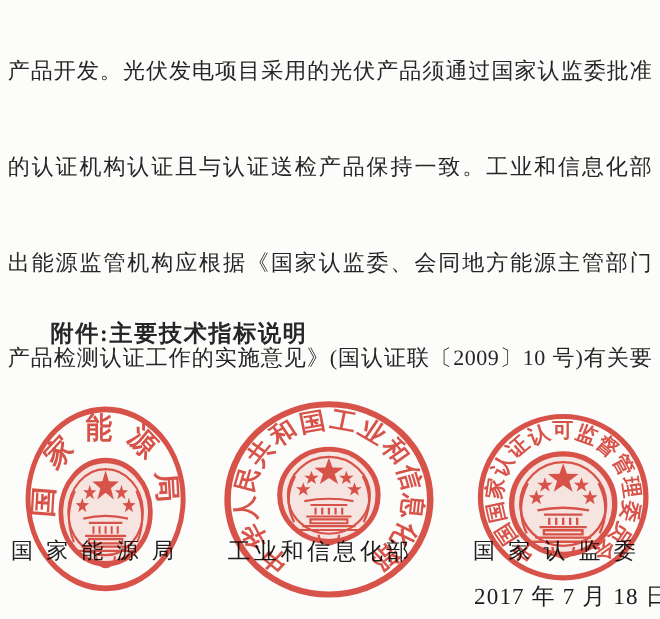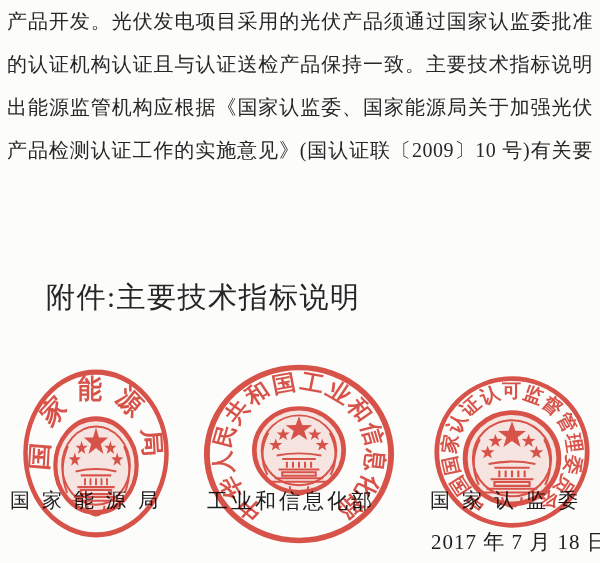--- a/index.html
+++ b/index.html
@@ -10,25 +10,25 @@
     overflow:hidden;
     font-family:"Liberation Serif","DejaVu Serif",serif;
     color:#262626;
   }
   
   #para{
     position:absolute;left:7px;top:0;width:586px;
     font-size:20px;line-height:43px;
     letter-spacing:0.5px;
   }
-  .bline{width:100%;}
+  .bline{width:100%;margin-top:44px;}
   .jline{text-align:justify;text-align-last:justify;}
   #attachment{
-    position:absolute;left:46px;top:278px;
-    font-size:29px;letter-spacing:1.5px;
+    position:absolute;left:46px;top:289px;
+    font-size:21px;letter-spacing:1.5px;font-weight:bold;
   }
   
   .agency-label{
     position:absolute;top:487px;
     font-size:20px;color:#1c1c1c;white-space:nowrap;
     z-index:1;
   }
   #label-1{left:10px;letter-spacing:12px;}
   #label-2{left:207px;font-size:21px;letter-spacing:3px;}
   #label-3{left:430px;letter-spacing:12px;}
@@ -82,22 +82,22 @@
           <path d="M-34,28 Q-45,4 -33,-20"></path>
           <path d="M34,28 Q45,4 33,-20"></path>
           <path d="M-10,41 A10,10 0 0 0 10,41"></path>
         </g>
       </g>
     </defs>
   </svg>
 
   <div id="para">
     <div class="bline jline">产品开发。光伏发电项目采用的光伏产品须通过国家认监委批准</div>
-    <div class="bline jline">的认证机构认证且与认证送检产品保持一致。主要技术指标说明</div>
-    <div class="bline jline">出能源监管机构应根据《国家认监委、国家能源局关于加强光伏</div>
+    <div class="bline jline">的认证机构认证且与认证送检产品保持一致。工业和信息化部</div>
+    <div class="bline jline">出能源监管机构应根据《国家认监委、会同地方能源主管部门</div>
     <div class="bline jline">产品检测认证工作的实施意见》(国认证联〔2009〕10 号)有关要</div>
   </div>
 
   <div id="attachment">附件:主要技术指标说明</div>
 
   <div id="label-1" class="agency-label">国家能源局</div>
   <div id="label-2" class="agency-label">工业和信息化部</div>
   <div id="label-3" class="agency-label">国家认监委</div>
 
   <div id="issue-date">2017 年 7 月 18 日</div>

